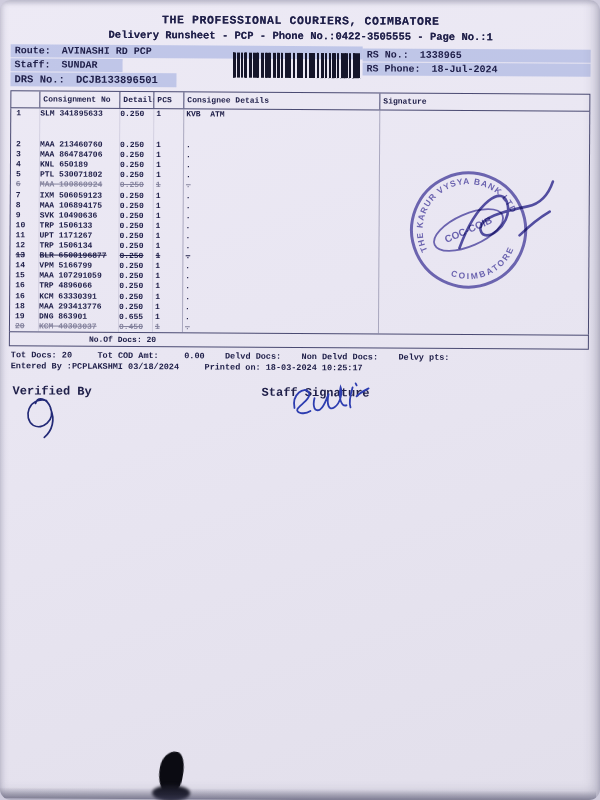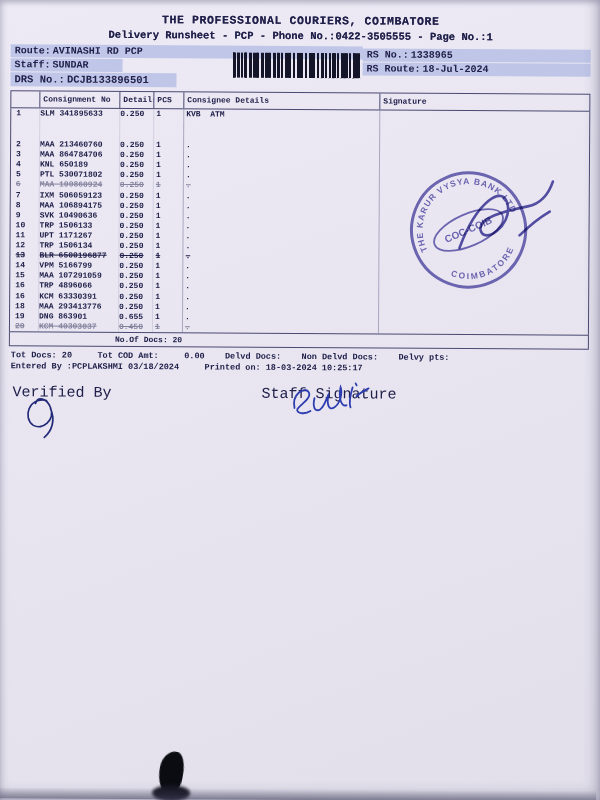--- a/index.html
+++ b/index.html
@@ -1,31 +1,32 @@
 <!DOCTYPE html>
 <html><head>
 <meta charset="utf-8">
 <style>
   html,body { margin:0; padding:0; background:#cfccdd; }
   .doc {
     position:relative; width:600px; height:800px; margin:0 auto; overflow:hidden;
     background: linear-gradient(160deg,#edeaf5 0%,#e9e6f2 40%,#e2dfeb 100%);
     font-family:"Liberation Mono","DejaVu Sans Mono",monospace;
     color:#20204a;
+    border-radius:11px;
   }
   .doc::after{
     content:""; position:absolute; inset:0; pointer-events:none;
     box-shadow: inset 0 3px 5px rgba(90,90,120,.28), inset -5px -7px 12px rgba(80,80,110,.30), inset 3px 0 6px rgba(120,120,150,.15);
   }
   .content{ position:absolute; inset:0; transform:rotate(.35deg); transform-origin:50% 20%; }
   .title{ position:absolute; top:14px; left:0; right:0; text-align:center; font-size:11.5px; font-weight:bold; letter-spacing:.6px; text-shadow:0 0 .5px rgba(28,28,70,.8); }
   .subtitle{ position:absolute; top:30px; left:0; right:0; text-align:center; font-size:10.5px; font-weight:bold; text-shadow:0 0 .5px rgba(28,28,70,.8); }
   .meta-line{ position:absolute; font-size:10px; font-weight:bold; padding:1px 4px; white-space:pre; }
   .hl{ background:rgba(122,142,212,.38); }
-  .meta-line .val{ margin-left:2px; }
+  .meta-line .val{ margin-left:11px; }
   #route{ top:46px; left:10px; width:344px; }
   #staff{ top:60px; left:10px; width:104px; }
   #drs{ top:74px; left:10px; width:158px; font-size:10.5px; }
   #rsno{ top:48px; left:362px; width:220px; }
   #rsdate{ top:62px; left:362px; width:220px; }
   .barcode{
     position:absolute; left:232px; top:53px; width:128px; height:25px;
     background:
       repeating-linear-gradient(90deg,#15152a 0 2px,transparent 2px 4px),
       repeating-linear-gradient(90deg,#15152a 0 1px,transparent 1px 6px),
@@ -50,25 +51,25 @@
     height:10.1px; line-height:10.4px; padding-left:5px;
   }
   .row span{ white-space:pre; overflow:hidden; }
   .row.first{ margin-bottom:21px; }
   .row.strike{ text-decoration:line-through; text-decoration-thickness:1px; }
   .row.dim{ opacity:.5; }
   .docsrow{
     position:absolute; top:333px; left:10px; width:578px; height:13px;
     border:1px solid #4a4a72; font-size:8px; font-weight:bold; line-height:13px;
   }
-  .docsrow span{ margin-left:105px; }
+  .docsrow span{ margin-left:79px; }
   .summary{ position:absolute; left:12px; font-size:8.5px; font-weight:bold; white-space:pre; }
   #summary1{ top:352px; }
   #summary2{ top:363px; }
-  .sig-label{ position:absolute; font-size:15px; font-weight:normal; }
+  .sig-label{ position:absolute; font-size:12px; font-weight:bold; }
   #verified-label{ left:14px; top:386px; }
   #staffsig-label{ left:263px; top:386px; }
   .stamp-wrap{ position:absolute; left:403px; top:163px; width:132px; height:132px; transform:rotate(-24deg); opacity:.82; mix-blend-mode:multiply; }
   .stamp-sig{ position:absolute; left:452px; top:172px; width:115px; height:100px; opacity:.88; mix-blend-mode:multiply; }
   .verified-sig{ position:absolute; left:18px; top:394px; width:58px; height:50px; }
   .staff-sig{ position:absolute; left:288px; top:380px; width:84px; height:42px; }
   .smudge-a{ position:absolute; left:163px; top:752px; width:24px; height:42px; background:#0b0b12; border-radius:60% 40% 50% 50%/45% 55% 40% 60%; transform:rotate(10deg); filter:blur(.6px); }
   .smudge-b{ position:absolute; left:156px; top:786px; width:38px; height:16px; background:#14141f; border-radius:50%; filter:blur(1.6px); }
   .bottom-edge{ position:absolute; left:0; top:789px; width:600px; height:11px; background:linear-gradient(to bottom, rgba(50,50,75,0), rgba(50,50,75,.45)); }
 </style>
@@ -78,21 +79,21 @@
 <div class="doc">
   <div class="content">
 
     <div class="title">THE PROFESSIONAL COURIERS, COIMBATORE</div>
     <div class="subtitle">Delivery Runsheet - PCP - Phone No.:0422-3505555 - Page No.:1</div>
 
     <div class="meta-line hl" id="route"><span>Route:</span><span class="val">AVINASHI RD PCP</span></div>
     <div class="meta-line hl" id="staff"><span>Staff:</span><span class="val">SUNDAR</span></div>
     <div class="meta-line hl" id="drs"><span>DRS No.:</span><span class="val">DCJB133896501</span></div>
     <div class="meta-line hl" id="rsno"><span>RS No.:</span><span class="val">1338965</span></div>
-    <div class="meta-line hl" id="rsdate"><span>RS Route:</span><span class="val">18-Jul-2024</span></div>
+    <div class="meta-line hl" id="rsdate"><span>RS Phone:</span><span class="val">18-Jul-2024</span></div>
 
     <div class="barcode"></div>
 
     <div class="thead">
       <div class="hc">S No</div>
       <div class="hc">Consignment No</div>
       <div class="hc">Details</div>
       <div class="hc">PCS</div>
       <div class="hc">Consignee Details</div>
       <div class="hc">Signature</div>

